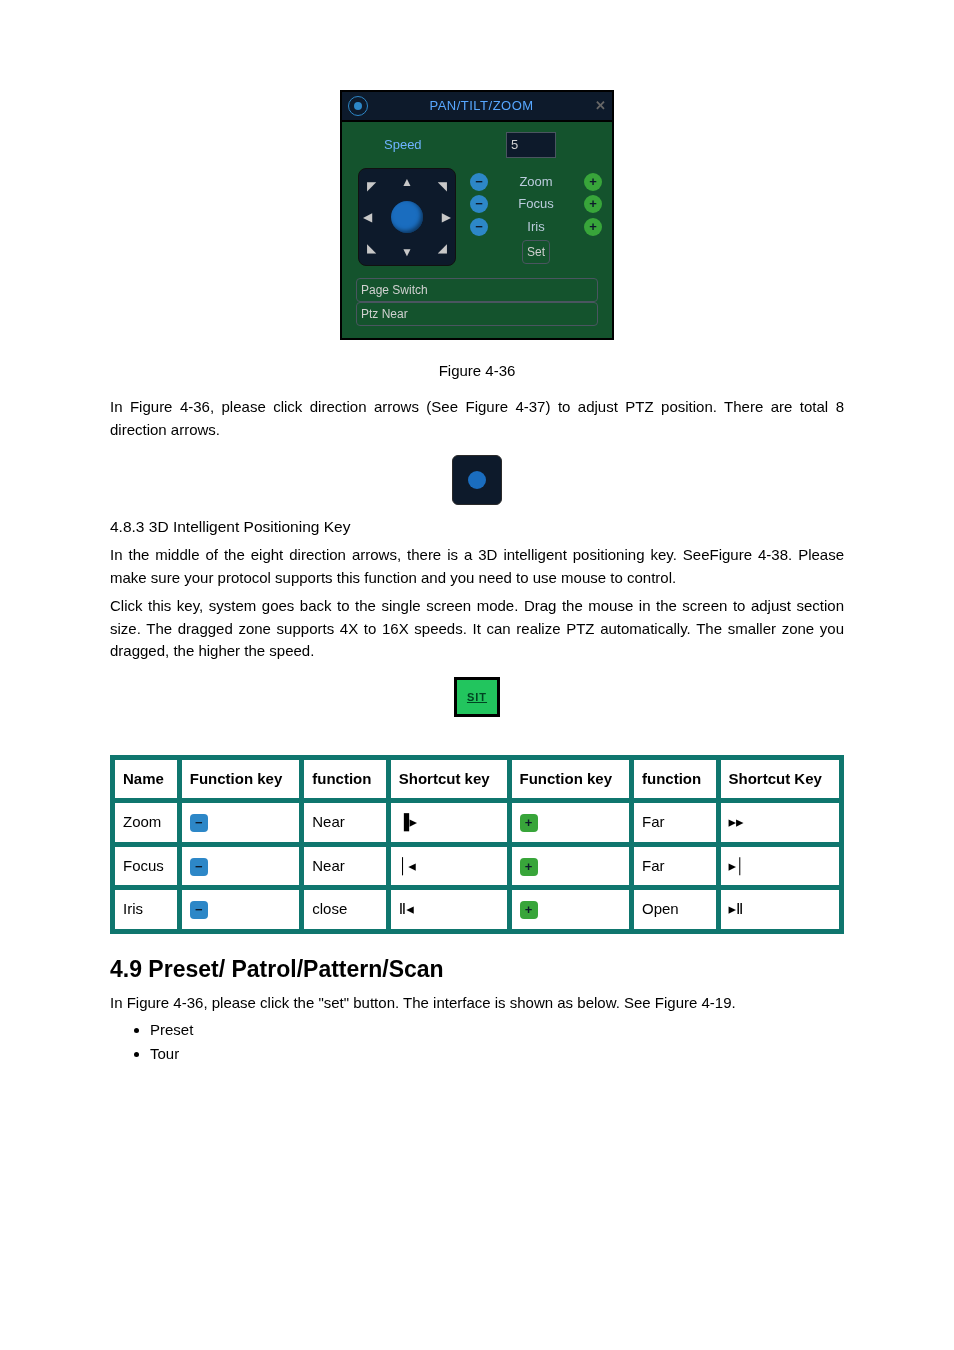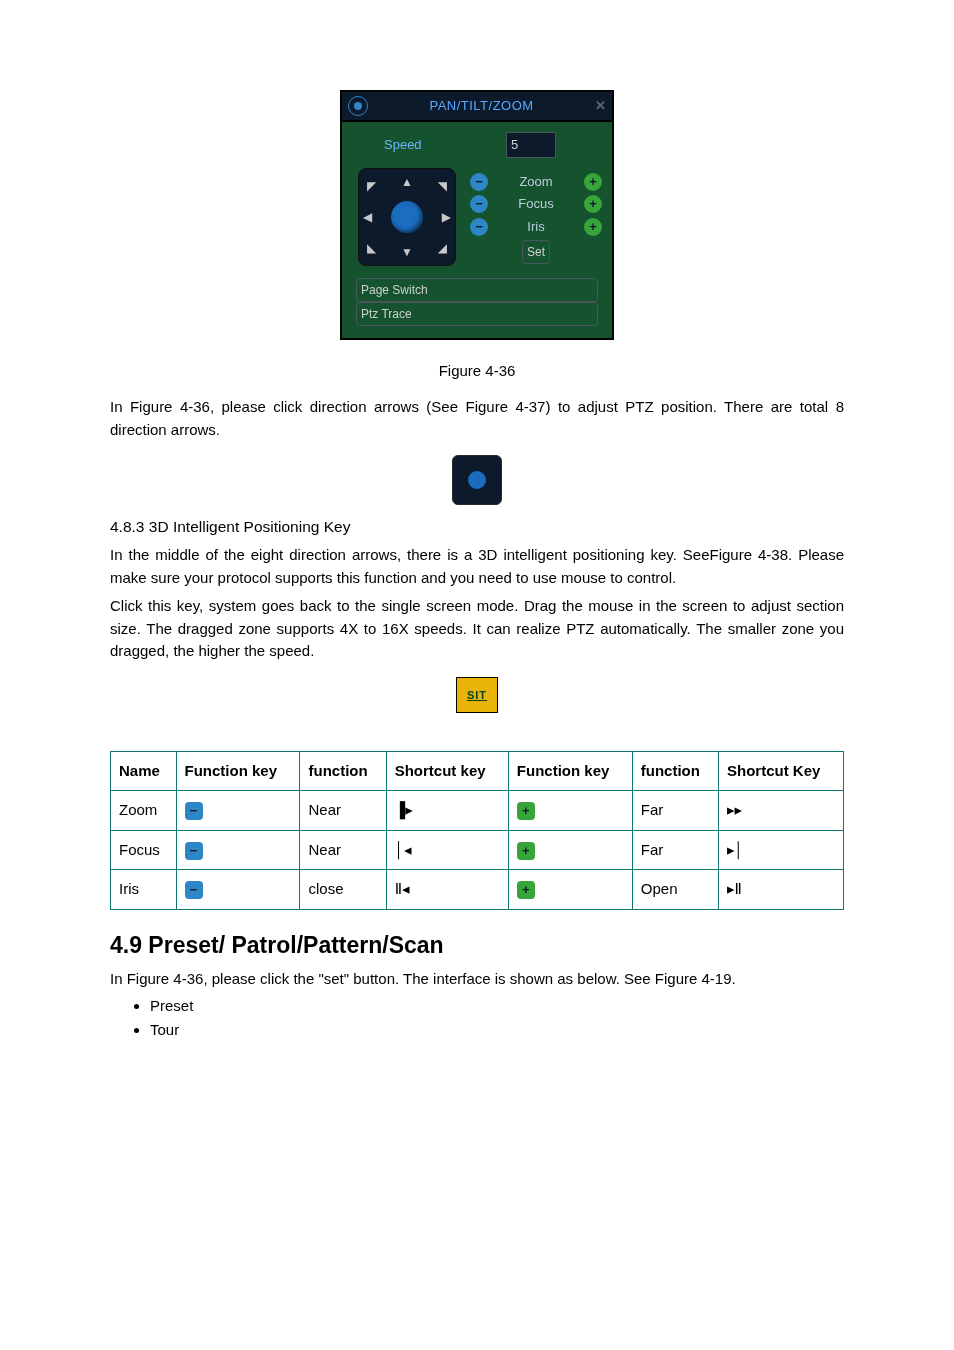--- a/index.html
+++ b/index.html
@@ -102,35 +102,35 @@
 
   .smallimg-wrap { display:flex; justify-content:center; margin: 10px 0 8px; }
   .joy2 {
     width:48px; height:48px; background:#0d1a2b;
     border:1px solid #2a2a2a; border-radius:6px;
     position:relative;
   }
   .joy2 .c { position:absolute; left:50%; top:50%;
     width:18px;height:18px;margin:-9px 0 0 -9px;border-radius:50%;background:#1a6dbf;}
   .sit-box {
-    width:40px; height:34px; background:#eab308; border:1px solid #000000;
+    width:40px; height:34px; background:#22c55e; border:3px solid #000000;
     display:flex; align-items:center; justify-content:center;
     color:#042; font-weight:bold; font-size:11px; letter-spacing:1px;text-decoration:underline;
   }
 
   h4.sec { font-size:15.5px; font-weight:normal; margin: 10px 0 4px 0; }
   h3.sec { font-size:23px; font-weight:bold; margin: 18px 0 6px 0; }
 
   table.ref {
     border-collapse: collapse;
     width: 100%;
     margin-top: 2px;
   }
   table.ref th, table.ref td {
-    border: 1px solid #0f766e;
+    border: 5px solid #0f766e;
     padding: 8px 8px;
     font-size: 15px;
     text-align: left;
     vertical-align: middle;
   }
   .icon-minus {
     display:inline-block; width:18px; height:18px; border-radius:4px;
     background:#2d87c7; color:#0d1a2b; text-align:center; line-height:18px;
     font-weight:bold; font-size:13px;
   }
@@ -194,21 +194,21 @@
             <span class="ctrl-lbl">Iris</span>
             <span class="round-btn plus">+</span>
           </div>
           <div style="text-align:center; margin-top:4px;">
             <span class="pill">Set</span>
           </div>
         </div>
       </div>
       <div class="ptz-foot">
         <span class="pill">Page Switch</span>
-        <span class="pill">Ptz Trace</span>
+        <span class="pill">Ptz Near</span>
       </div>
     </div>
   </div>
 
   <div class="caption">Figure 4-36</div>
 
   <p class="para">In Figure 4-36, please click direction arrows (See Figure 4-37) to adjust PTZ position. There are total 8 direction arrows.</p>
 
   <div class="smallimg-wrap">
     <div class="joy2">

